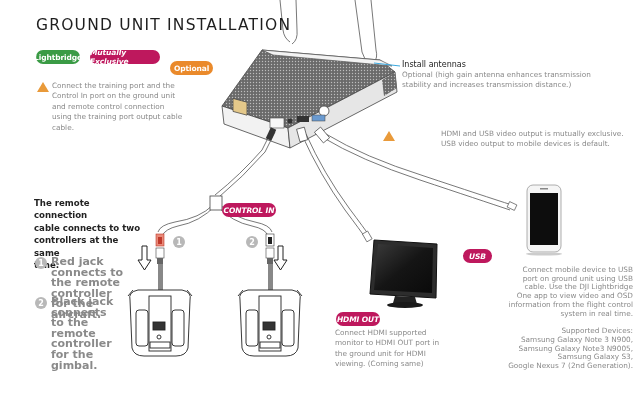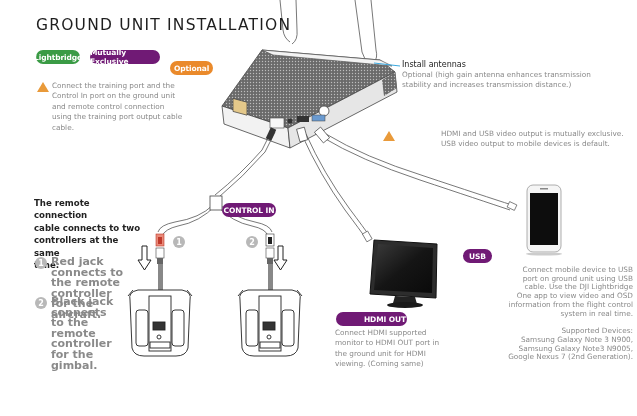--- a/index.html
+++ b/index.html
@@ -3,21 +3,21 @@
 <meta charset="utf-8">
 <style>
   html, body { margin: 0; padding: 0; background: #ffffff; }
   body { width: 637px; height: 416px; position: relative; overflow: hidden;
          font-family: "DejaVu Sans", sans-serif; color: #7a7a7a; }
   .abs { position: absolute; }
   .title { left: 36px; top: 16px; font-size: 15.5px; letter-spacing: 1.2px; color: #1e1e1e; font-weight: normal; }
   .pill { position: absolute; height: 14px; border-radius: 7px; color: #fff; font-size: 7.5px; font-weight: bold;
           display: flex; align-items: center; justify-content: center; letter-spacing: -0.1px; }
   .pill-green { background: #3a9b45; }
-  .pill-blue { background: #701a75; }
+  .pill-blue { background: #be185d; font-style: italic; }
   .pill-orange { background: #ea8a2b; }
   .txt { font-size: 7.3px; line-height: 10.4px; color: #8a8a8a; }
   .bold-head { font-size: 8.6px; line-height: 12.4px; color: #222; font-weight: bold; }
   .warn { width: 0; height: 0; border-left: 6px solid transparent; border-right: 6px solid transparent;
           border-bottom: 10px solid #e99a3a; position: absolute; }
   .warn::after { content: ""; position: absolute; left: -4px; top: 3px; width: 8px; height: 1px; }
   .num { position: absolute; width: 12px; height: 12px; border-radius: 6px; background: #b8b8b8; color: #fff;
          font-size: 8px; font-weight: bold; display: flex; align-items: center; justify-content: center; }
   .list-txt { font-size: 11px; line-height: 10.6px; color: #8a8a8a; font-weight: bold; }
   svg { position: absolute; left: 0; top: 0; }
@@ -208,34 +208,35 @@
   <div>Black jack connects</div>
   <div>to the remote</div>
   <div>controller for the</div>
   <div>gimbal.</div>
 </div>
 
 <div class="pill pill-blue" style="left:222px; top:203px; width:54px;">CONTROL IN</div>
 <div class="num" style="left:173px; top:236px;">1</div>
 <div class="num" style="left:246px; top:236px;">2</div>
 
-<div class="pill pill-blue" style="left:336px; top:312px; width:44px;padding-left:27px;">HDMI OUT</div>
+<div class="pill pill-blue" style="left:336px; top:312px; width:44px;">HDMI OUT</div>
 <div class="abs txt" style="left:335px; top:328px; width:125px;">
   <div>Connect HDMI supported</div>
   <div>monitor to HDMI OUT port in</div>
   <div>the ground unit for HDMI</div>
   <div>viewing. (Coming same)</div>
 </div>
 
 <div class="pill pill-blue" style="left:463px; top:249px; width:29px;border-radius:7px;">USB</div>
 <div class="abs txt" style="left:463px; top:266px; width:170px; line-height:8.7px;text-align:right;">
   <div>Connect mobile device to USB</div>
   <div>port on ground unit using USB</div>
   <div>cable. Use the DJI Lightbridge</div>
   <div>One app to view video and OSD</div>
   <div>information from the flight control</div>
   <div>system in real time.</div>
   <div style="height:9px;"></div>
   <div>Supported Devices:</div>
   <div>Samsung Galaxy Note 3 N900,</div>
   <div>Samsung Galaxy Note3 N9005,</div>
+  <div>Samsung Galaxy S3,</div>
   <div>Google Nexus 7 (2nd Generation).</div>
 </div>
 
 </body></html>

